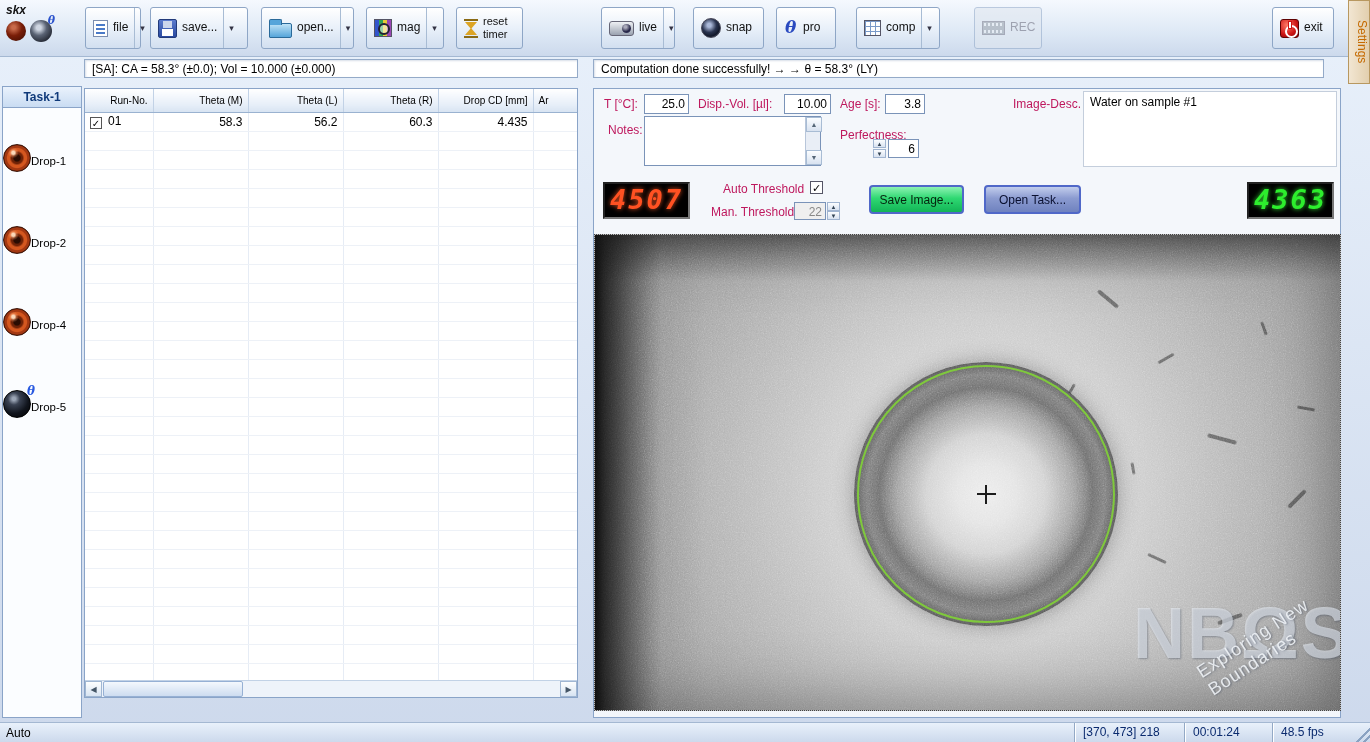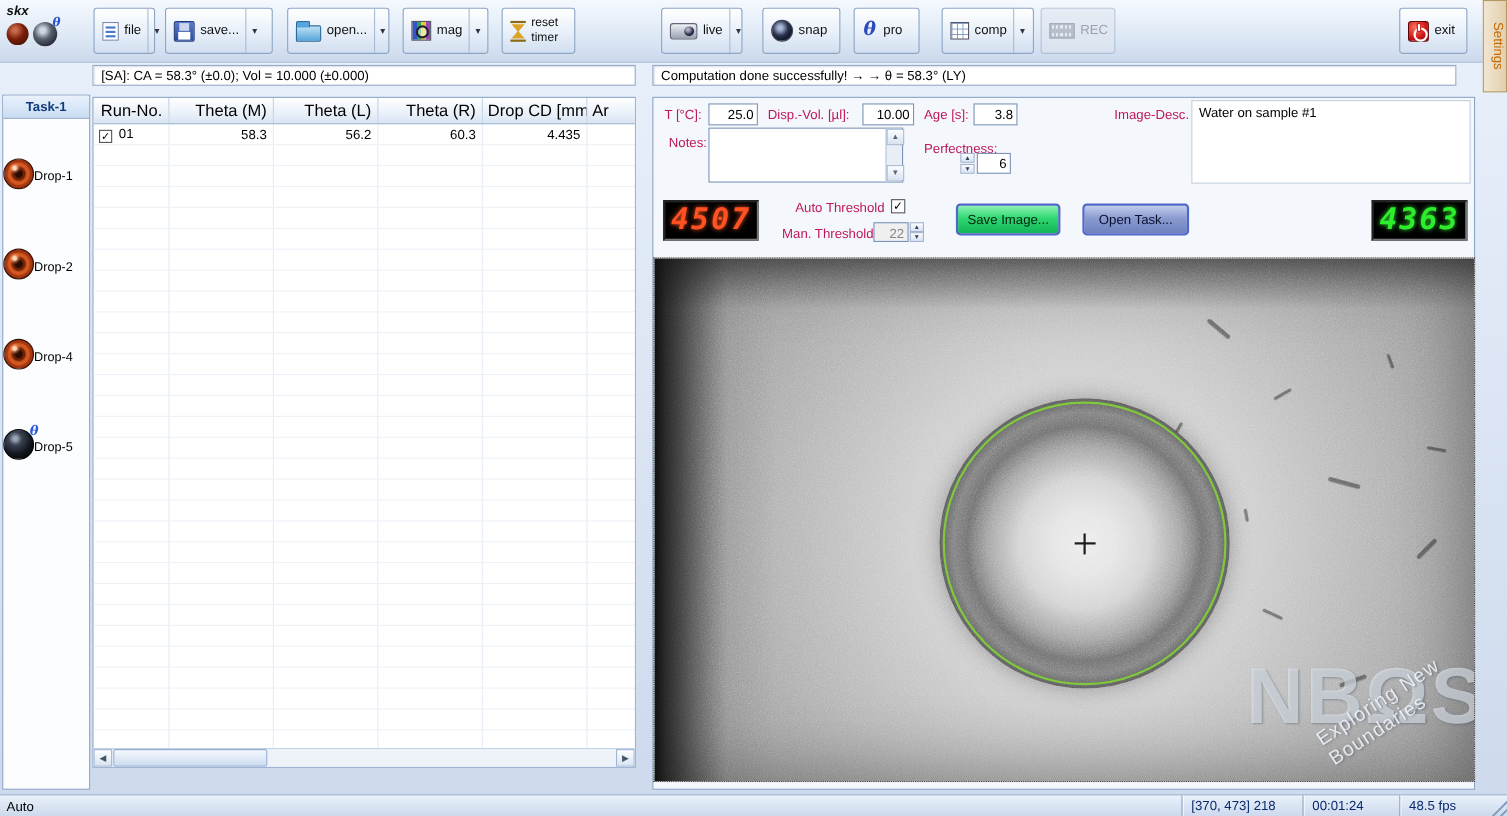--- a/index.html
+++ b/index.html
@@ -29,21 +29,21 @@
   .tb { position:absolute; top:7px; height:42px; display:flex; align-items:center;
         gap:5px; padding:0 7px; cursor:default;
         background:linear-gradient(#ffffff,#e7eff9 55%,#d2dff0);
         border:1px solid #8ea6c6; border-radius:3px;
         font-family:"Liberation Sans",sans-serif; font-size:12px; color:#111; }
   .tb .lbl { white-space:pre-line; text-align:left; line-height:1.15; }
   .caret { align-self:stretch; display:flex; align-items:center;
            border-left:1px solid #a8bcd4; padding-left:5px; margin-left:1px;
            color:#334; font-size:9px; }
   .caret::after { content:"▾"; }
-  .tb.disabled { opacity:.55; background:#dfe6ef; }
+  .tb.disabled { opacity:.55; background:#dfe6ef;margin-left:28px; }
 
   .ic { display:inline-block; position:relative; flex:none; }
   .ic-file { width:15px; height:17px; background:#fff; border:1px solid #7a8db0; }
   .ic-file::before { content:""; position:absolute; left:2px; top:3px; right:2px; height:2px;
       background:#4a7ac8; box-shadow:0 4px 0 #4a7ac8, 0 8px 0 #4a7ac8; }
   .ic-save { width:19px; height:19px; border-radius:2px;
       background:linear-gradient(#5a7ace,#2a4aa0); border:1px solid #223a7a; }
   .ic-save::before { content:""; position:absolute; left:4px; top:1px; right:4px; height:7px; background:#ccd6ec; }
   .ic-save::after  { content:""; position:absolute; left:3px; right:3px; bottom:1px; height:7px; background:#fff; }
   .ic-open { width:23px; height:15px; margin-top:4px; border-radius:1px 2px 2px 1px;
@@ -110,21 +110,21 @@
   .drop-ic.dark { position:relative; border:1px solid #000;
       background:radial-gradient(circle at 38% 30%, #9aa4b4 0 7%, #3a4252 25%, #10141c 60%, #000 100%); }
   .drop-ic.dark::after { content:"θ"; position:absolute; right:-5px; top:-7px;
       font:italic bold 12px "DejaVu Serif",serif; color:#2a5ae0; }
   .drop-lbl { margin-top:5px; font-size:11.5px; color:#000; }
 
   
   .table-panel { position:absolute; left:84px; top:88px; width:494px; height:610px;
       background:#fff; border:1px solid #8aa4c8; overflow:hidden; }
   table.results { border-collapse:collapse; table-layout:fixed; width:494px; }
-  .results th { height:23px; font-weight:normal; font-size:15px; text-align:right; padding:0 5px;
+  .results th { height:23px; font-weight:normal; font-size:10px; text-align:right; padding:0 5px;
       background:linear-gradient(#ffffff,#e6eef8 70%,#d8e4f2);
       border-right:1px solid #c2d2e6; border-bottom:1px solid #9ab2d0; white-space:nowrap; overflow:hidden; cursor:pointer; }
   .results td { height:19px; font-size:12px; padding:0 5px; background:#fff;
       border-right:1px solid #e6ecf5; border-bottom:1px solid #edf1f7; white-space:nowrap; overflow:hidden; }
   .results td.num { text-align:right; }
   .cb { display:inline-block; width:12px; height:12px; border:1px solid #555; background:#fff;
       vertical-align:-2px; margin-right:6px; text-align:center; line-height:11px; font-size:10px; }
   .cb.on::after { content:"✓"; }
 
   .hscroll { position:absolute; left:0; bottom:0; width:492px; height:17px;

